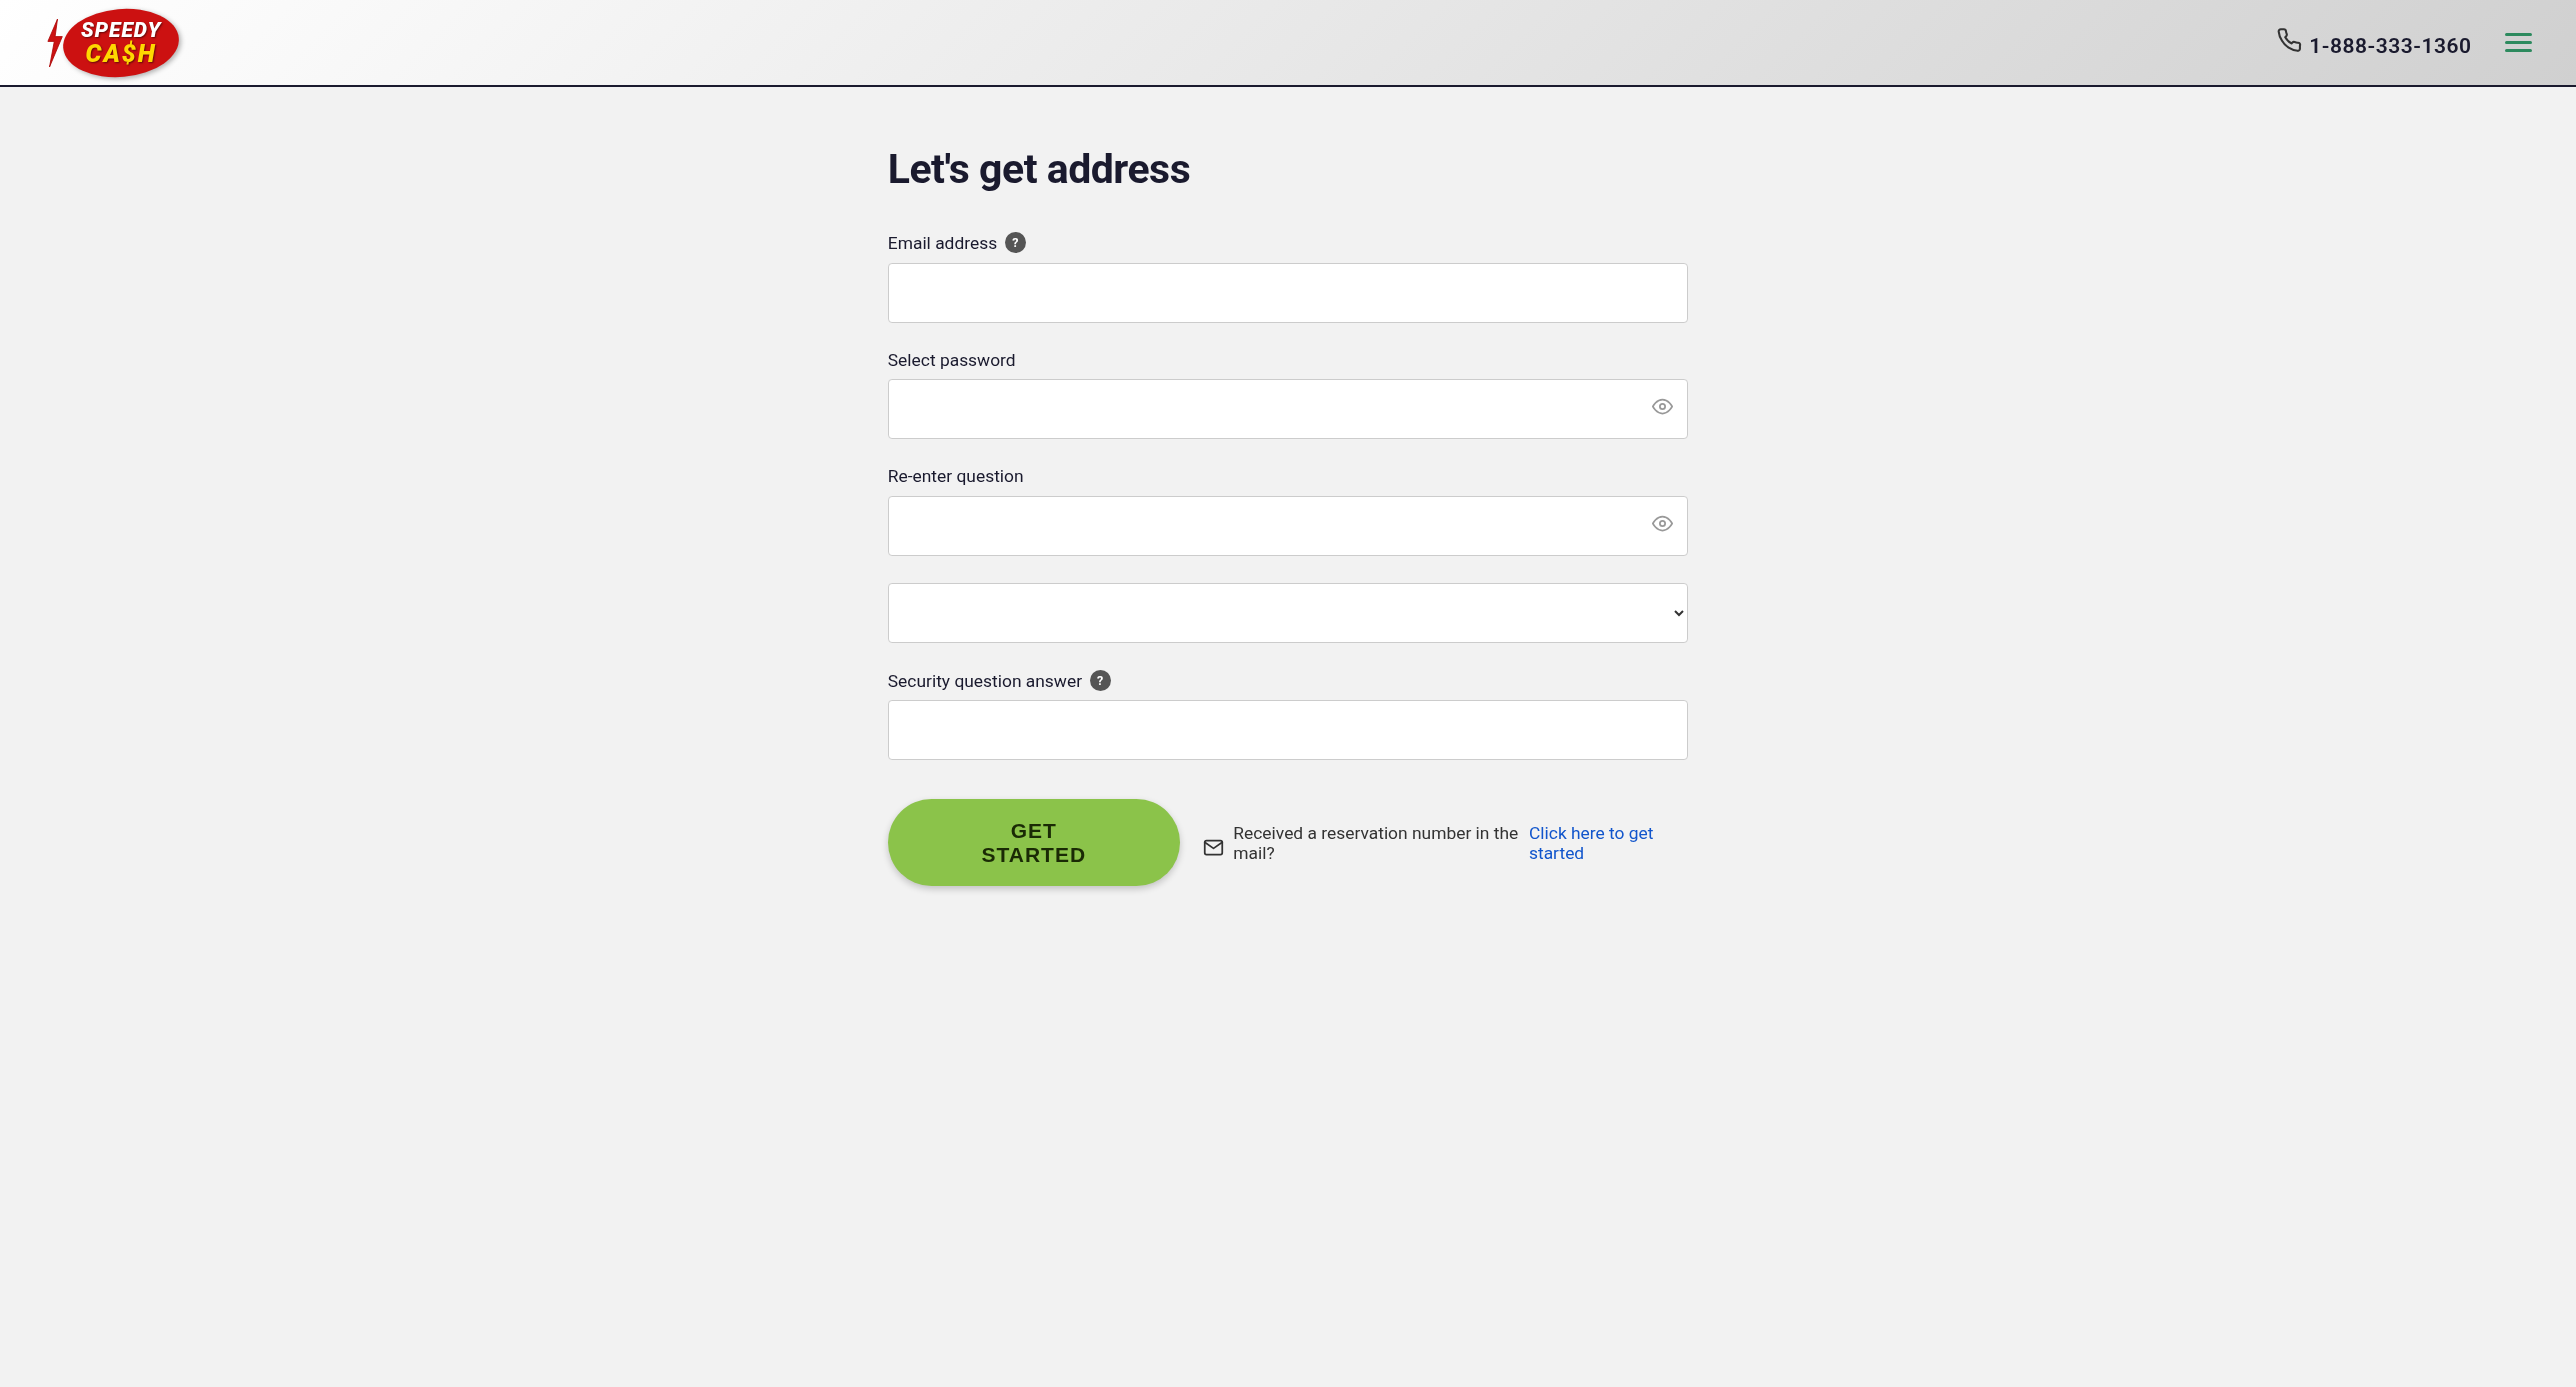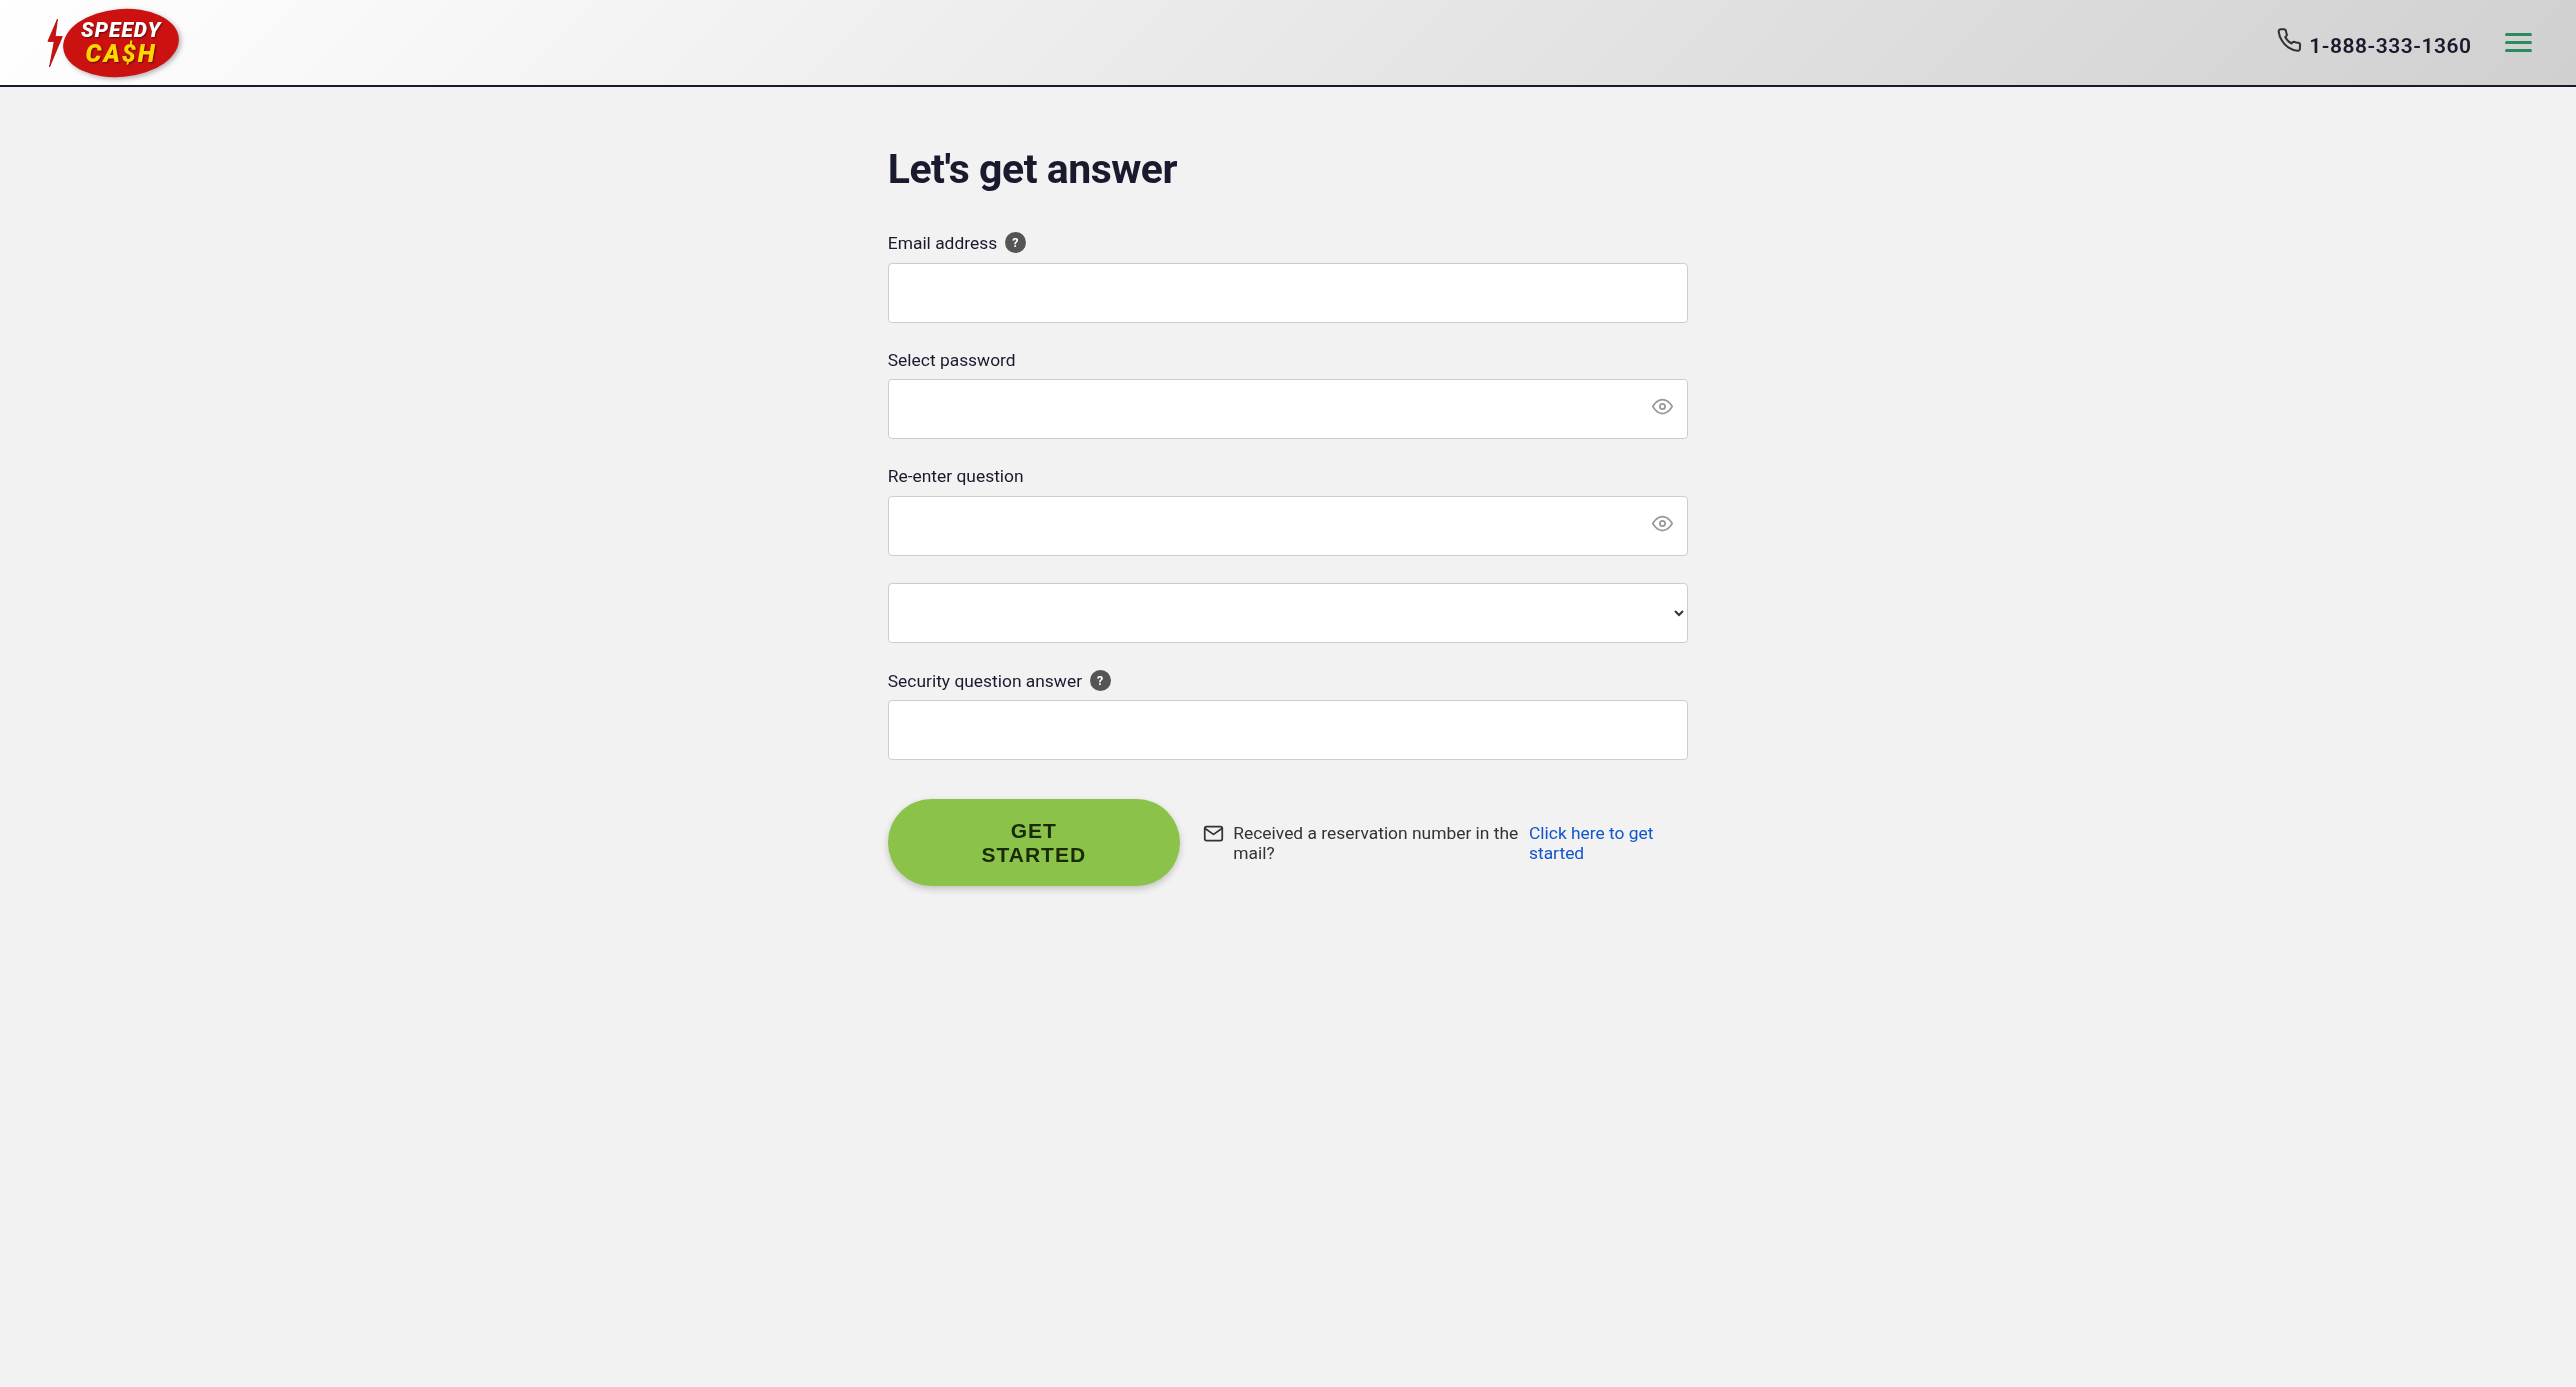--- a/index.html
+++ b/index.html
@@ -221,21 +221,21 @@
       font-weight: 800;
       cursor: pointer;
       letter-spacing: 1px;
       text-transform: uppercase;
       box-shadow: 0 2.9px 7.7px rgba(0,0,0,0.2);
       transition: background 0.2s;
     }
 
     .reservation-row {
       display: flex;
-      align-items: flex-start;
+      align-items: flex-end;
       gap: 9.6px;
       font-size: 17.4px;
       color: #333;
     }
 
     .mail-icon {
       font-size: 19.3px;
       color: #333;
     }
 
@@ -274,21 +274,21 @@
     <div class="hamburger-icon">
       <div class="hamburger-line"></div>
       <div class="hamburger-line"></div>
       <div class="hamburger-line"></div>
     </div>
   </div>
 </header>
 
 <main class="main-content">
 
-  <h1 class="page-title">Let's get answer</h1>
+  <h1 class="page-title">Let's get address</h1>
 
   <div class="form-group">
     <label class="form-label">
       <span>Email address</span>
       <span class="help-icon">?</span>
     </label>
     <input type="email" class="form-input" style="">
   </div>
 
   <div class="form-group">

